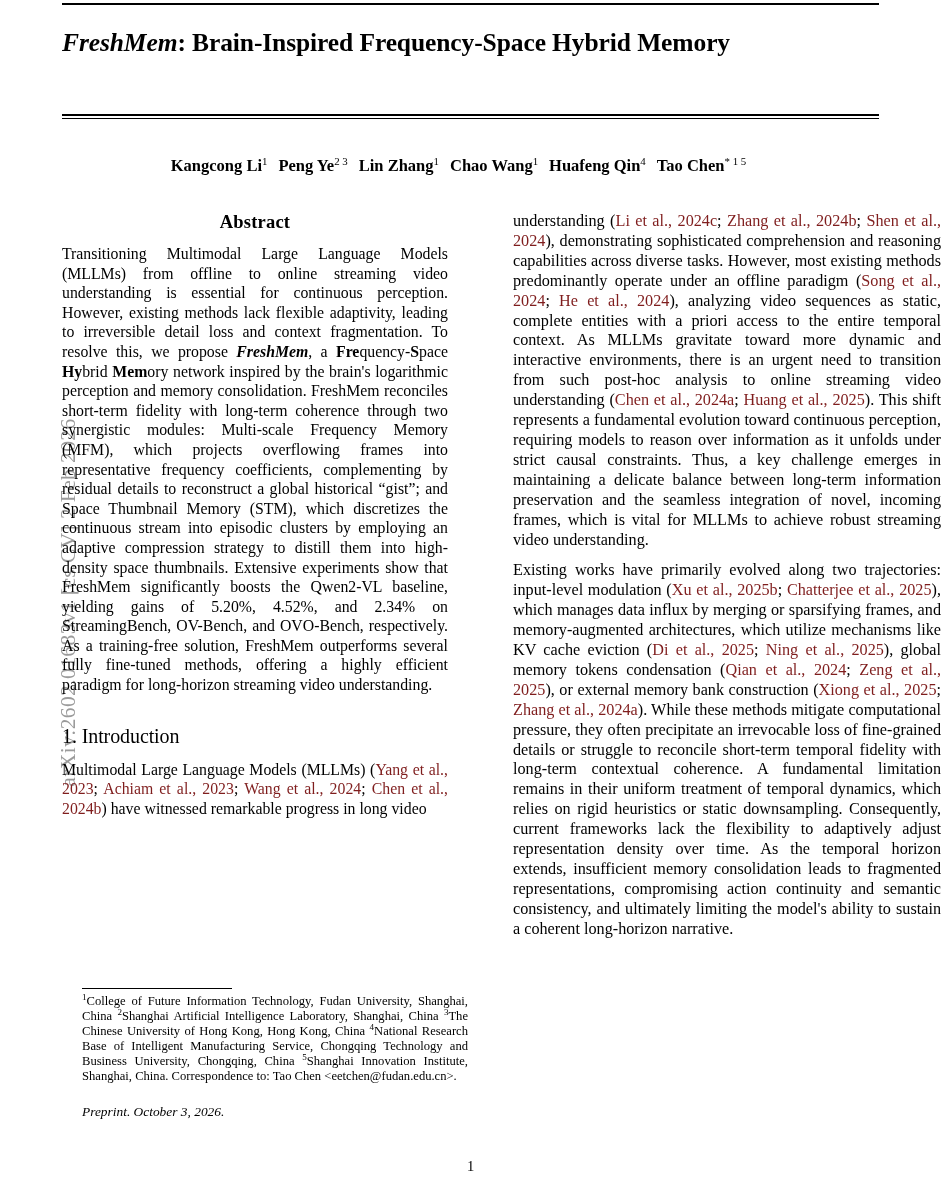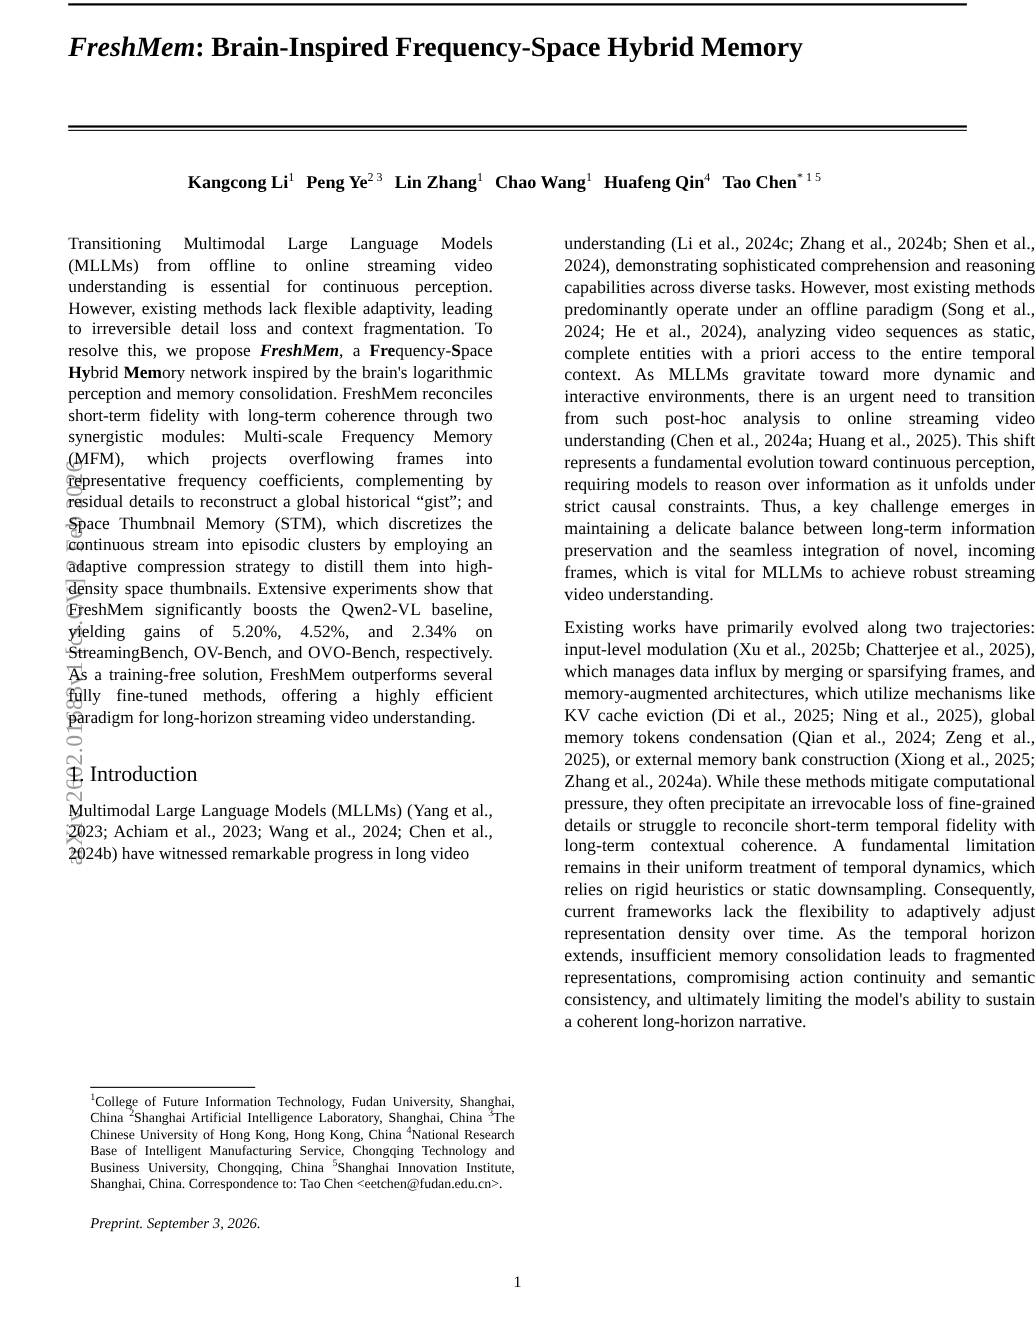--- a/index.html
+++ b/index.html
@@ -121,21 +121,21 @@
   }
   .col-left p.body { font-size: 15.8px; line-height: 19.6px; }
 
   h2.section-head {
     margin: 30px 0 12px 0;
     font-size: 20px;
     font-weight: normal;
     letter-spacing: -0.1px;
   }
 
-  .cite { color: #000000; }
+  .cite { color: #7f1d1d; }
   .bf { font-weight: bold; }
   .it { font-style: italic; }
 
   
   .footnote-wrap {
     position: absolute;
     left: 62px;
     top: 988px;
     width: 386px;
     margin-left: 20px;
@@ -184,31 +184,32 @@
   </div>
 
   <div class="rule-title-1"></div>
   <div class="rule-title-2"></div>
 
   <div class="authors">
     <span class="au"><span>Kangcong Li</span><sup>1</sup></span><span class="sep"></span><span class="au"><span>Peng Ye</span><sup>2 3</sup></span><span class="sep"></span><span class="au"><span>Lin Zhang</span><sup>1</sup></span><span class="sep"></span><span class="au"><span>Chao Wang</span><sup>1</sup></span><span class="sep"></span><span class="au"><span>Huafeng Qin</span><sup>4</sup></span><span class="sep"></span><span class="au"><span>Tao Chen</span><sup>* 1 5</sup></span>
   </div>
 
   <div class="col-left">
+    <h2 class="abstract-head">Abstract</h2>
     <p class="body"><span>Transitioning Multimodal Large Language Models (MLLMs) from offline to online streaming video understanding is essential for continuous perception. However, existing methods lack flexible adaptivity, leading to irreversible detail loss and context fragmentation. To resolve this, we propose </span><span class="bf it">FreshMem</span><span>, a </span><span class="bf">Fre</span><span>quency-</span><span class="bf">S</span><span>pace </span><span class="bf">Hy</span><span>brid </span><span class="bf">Mem</span><span>ory network inspired by the brain's logarithmic perception and memory consolidation. FreshMem reconciles short-term fidelity with long-term coherence through two synergistic modules: Multi-scale Frequency Memory (MFM), which projects overflowing frames into representative frequency coefficients, complementing by residual details to reconstruct a global historical “gist”; and Space Thumbnail Memory (STM), which discretizes the continuous stream into episodic clusters by employing an adaptive compression strategy to distill them into high-density space thumbnails. Extensive experiments show that FreshMem significantly boosts the Qwen2-VL baseline, yielding gains of 5.20%, 4.52%, and 2.34% on StreamingBench, OV-Bench, and OVO-Bench, respectively. As a training-free solution, FreshMem outperforms several fully fine-tuned methods, offering a highly efficient paradigm for long-horizon streaming video understanding.</span></p>
 
     <h2 class="section-head">1. Introduction</h2>
 
     <p class="body"><span>Multimodal Large Language Models (MLLMs) (</span><span class="cite">Yang et al., 2023</span><span>; </span><span class="cite">Achiam et al., 2023</span><span>; </span><span class="cite">Wang et al., 2024</span><span>; </span><span class="cite">Chen et al., 2024b</span><span>) have witnessed remarkable progress in long video</span></p>
   </div>
 
   <div class="footnote-wrap">
     <div class="footnote-rule"></div>
     <p class="footnote"><sup>1</sup><span>College of Future Information Technology, Fudan University, Shanghai, China </span><sup>2</sup><span>Shanghai Artificial Intelligence Laboratory, Shanghai, China </span><sup>3</sup><span>The Chinese University of Hong Kong, Hong Kong, China </span><sup>4</sup><span>National Research Base of Intelligent Manufacturing Service, Chongqing Technology and Business University, Chongqing, China </span><sup>5</sup><span>Shanghai Innovation Institute, Shanghai, China. Correspondence to: Tao Chen &lt;eetchen@fudan.edu.cn&gt;.</span></p>
-    <p class="preprint">Preprint. September 3, 2026.</p>
+    <p class="preprint">Preprint. October 3, 2026.</p>
   </div>
 
   <div class="col-right">
     <p class="body"><span>understanding (</span><span class="cite">Li et al., 2024c</span><span>; </span><span class="cite">Zhang et al., 2024b</span><span>; </span><span class="cite">Shen et al., 2024</span><span>), demonstrating sophisticated comprehension and reasoning capabilities across diverse tasks. However, most existing methods predominantly operate under an offline paradigm (</span><span class="cite">Song et al., 2024</span><span>; </span><span class="cite">He et al., 2024</span><span>), analyzing video sequences as static, complete entities with a priori access to the entire temporal context. As MLLMs gravitate toward more dynamic and interactive environments, there is an urgent need to transition from such post-hoc analysis to online streaming video understanding (</span><span class="cite">Chen et al., 2024a</span><span>; </span><span class="cite">Huang et al., 2025</span><span>). This shift represents a fundamental evolution toward continuous perception, requiring models to reason over information as it unfolds under strict causal constraints. Thus, a key challenge emerges in maintaining a delicate balance between long-term information preservation and the seamless integration of novel, incoming frames, which is vital for MLLMs to achieve robust streaming video understanding.</span></p>
 
     <p class="body"><span>Existing works have primarily evolved along two trajectories: input-level modulation (</span><span class="cite">Xu et al., 2025b</span><span>; </span><span class="cite">Chatterjee et al., 2025</span><span>), which manages data influx by merging or sparsifying frames, and memory-augmented architectures, which utilize mechanisms like KV cache eviction (</span><span class="cite">Di et al., 2025</span><span>; </span><span class="cite">Ning et al., 2025</span><span>), global memory tokens condensation (</span><span class="cite">Qian et al., 2024</span><span>; </span><span class="cite">Zeng et al., 2025</span><span>), or external memory bank construction (</span><span class="cite">Xiong et al., 2025</span><span>; </span><span class="cite">Zhang et al., 2024a</span><span>). While these methods mitigate computational pressure, they often precipitate an irrevocable loss of fine-grained details or struggle to reconcile short-term temporal fidelity with long-term contextual coherence. A fundamental limitation remains in their uniform treatment of temporal dynamics, which relies on rigid heuristics or static downsampling. Consequently, current frameworks lack the flexibility to adaptively adjust representation density over time. As the temporal horizon extends, insufficient memory consolidation leads to fragmented representations, compromising action continuity and semantic consistency, and ultimately limiting the model's ability to sustain a coherent long-horizon narrative.</span></p>
 
   </div>
 
   <div class="page-number">1</div>

